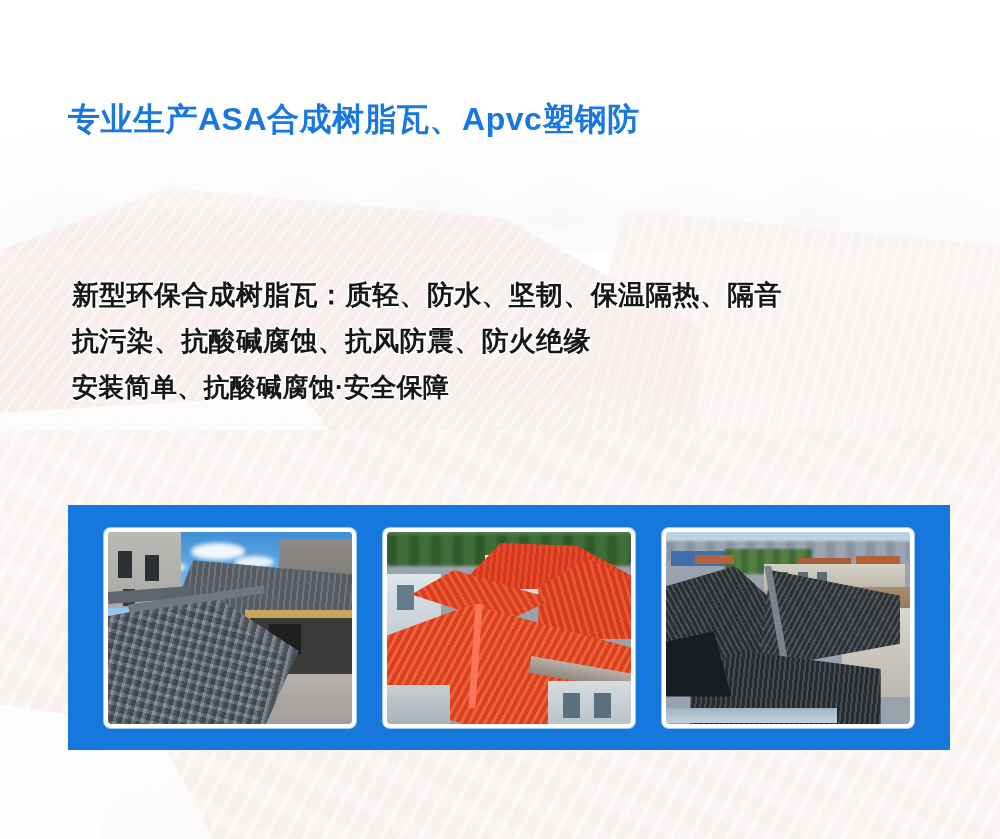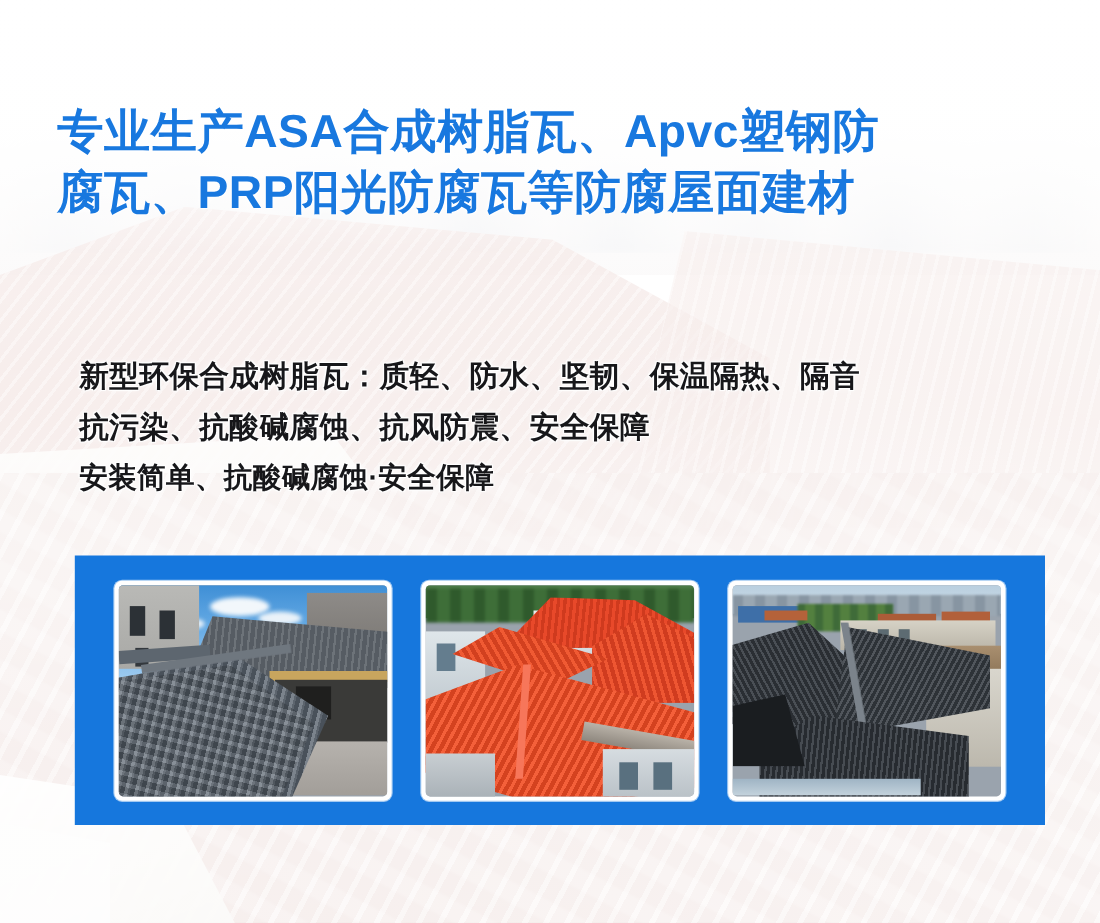--- a/index.html
+++ b/index.html
@@ -119,42 +119,41 @@
       rgba(255,255,255,.70) 45%,
       rgba(255,255,255,.76) 62%,
       rgba(255,255,255,.70) 80%,
       rgba(255,255,255,.66) 100%);
   }
 
   
   #content { position:relative; z-index:2; width:1000px; height:839px; }
 
   .headline {
-    position:absolute; left:52px; top:92px; width:880px;
-    font-size:42px; line-height:55px; font-weight:bold;
+    position:absolute; left:68px; top:92px; width:880px;
+    font-size:32px; line-height:55px; font-weight:bold;
     color:#1878DF; letter-spacing:.5px; white-space:nowrap;
     text-shadow:
       0 0 4px rgba(255,255,255,.95),
       0 0 9px rgba(255,255,255,.85),
       1px 1px 0 rgba(255,255,255,.7),
       -1px -1px 0 rgba(255,255,255,.7);
   }
 
   .subhead {
     position:absolute; left:72px; top:272px; width:900px;
     font-size:27px; line-height:46px; font-weight:bold;
     color:#17171a; letter-spacing:.3px; white-space:nowrap;
     text-shadow:
       0 0 3px rgba(255,255,255,.98),
       0 0 7px rgba(255,255,255,.9),
       1px 1px 0 rgba(255,255,255,.85),
       -1px 1px 0 rgba(255,255,255,.85),
       1px -1px 0 rgba(255,255,255,.85),
       -1px -1px 0 rgba(255,255,255,.85);
-    margin-top: 47px;
   }
   .subhead .line3 { font-size:26px; }
 
   
   .gallery {
     position:absolute; left:68px; top:505px; width:882px; height:245px;
     background:#1677DD;
     display:flex; align-items:center; justify-content:space-between;
     padding:0 36px;
   }
@@ -331,26 +330,25 @@
   <div class="bg-roofC-caps"></div>
   <div class="bg-slab"></div>
   <div class="bg-slab2"></div>
   <div class="bg-veil"></div>
 </div>
 
 <div id="content">
 
   <div class="headline">
     <div>专业生产ASA合成树脂瓦、Apvc塑钢防</div>
-    <div>腐瓦、PRP阳光防腐瓦等防腐屋面建材</div>
   </div>
 
   <div class="subhead">
     <div>新型环保合成树脂瓦：质轻、防水、坚韧、保温隔热、隔音</div>
-    <div>抗污染、抗酸碱腐蚀、抗风防震、安全保障</div>
+    <div>抗污染、抗酸碱腐蚀、抗风防震、防火绝缘</div>
     <div class="line3">安装简单、抗酸碱腐蚀·安全保障</div>
   </div>
 
   <div class="gallery">
 
     <div class="photo">
       <div class="photo-inner">
         <div class="p1-sky"></div>
         <div class="p1-cloud1"></div>
         <div class="p1-cloud2"></div>

